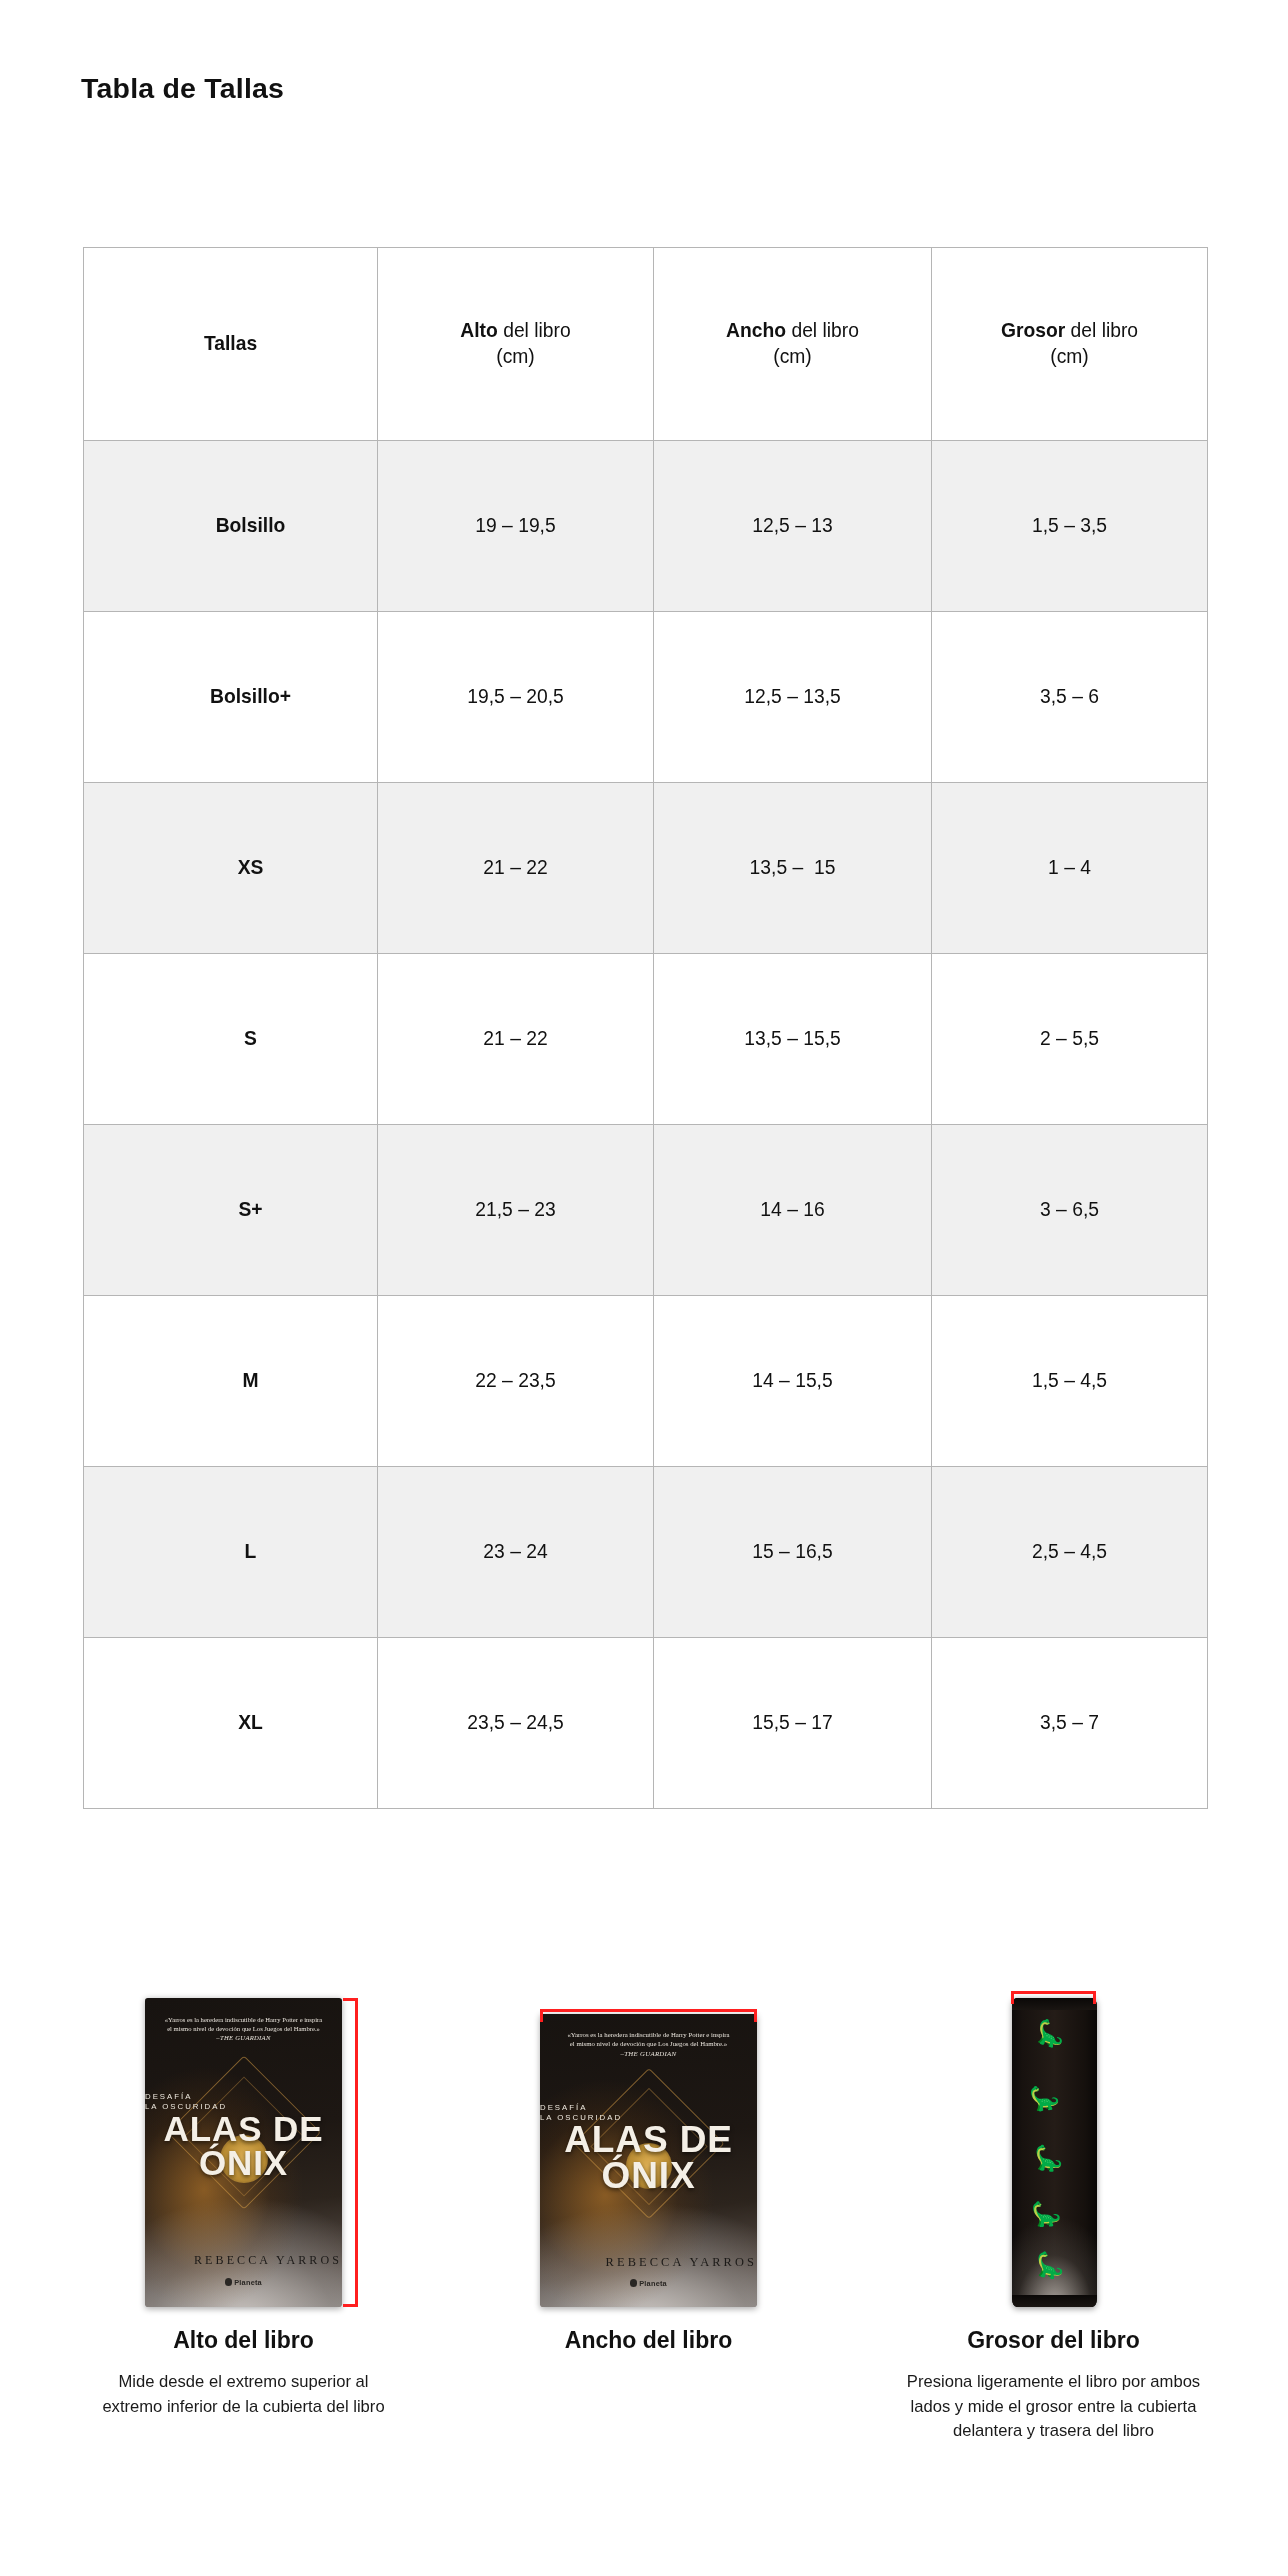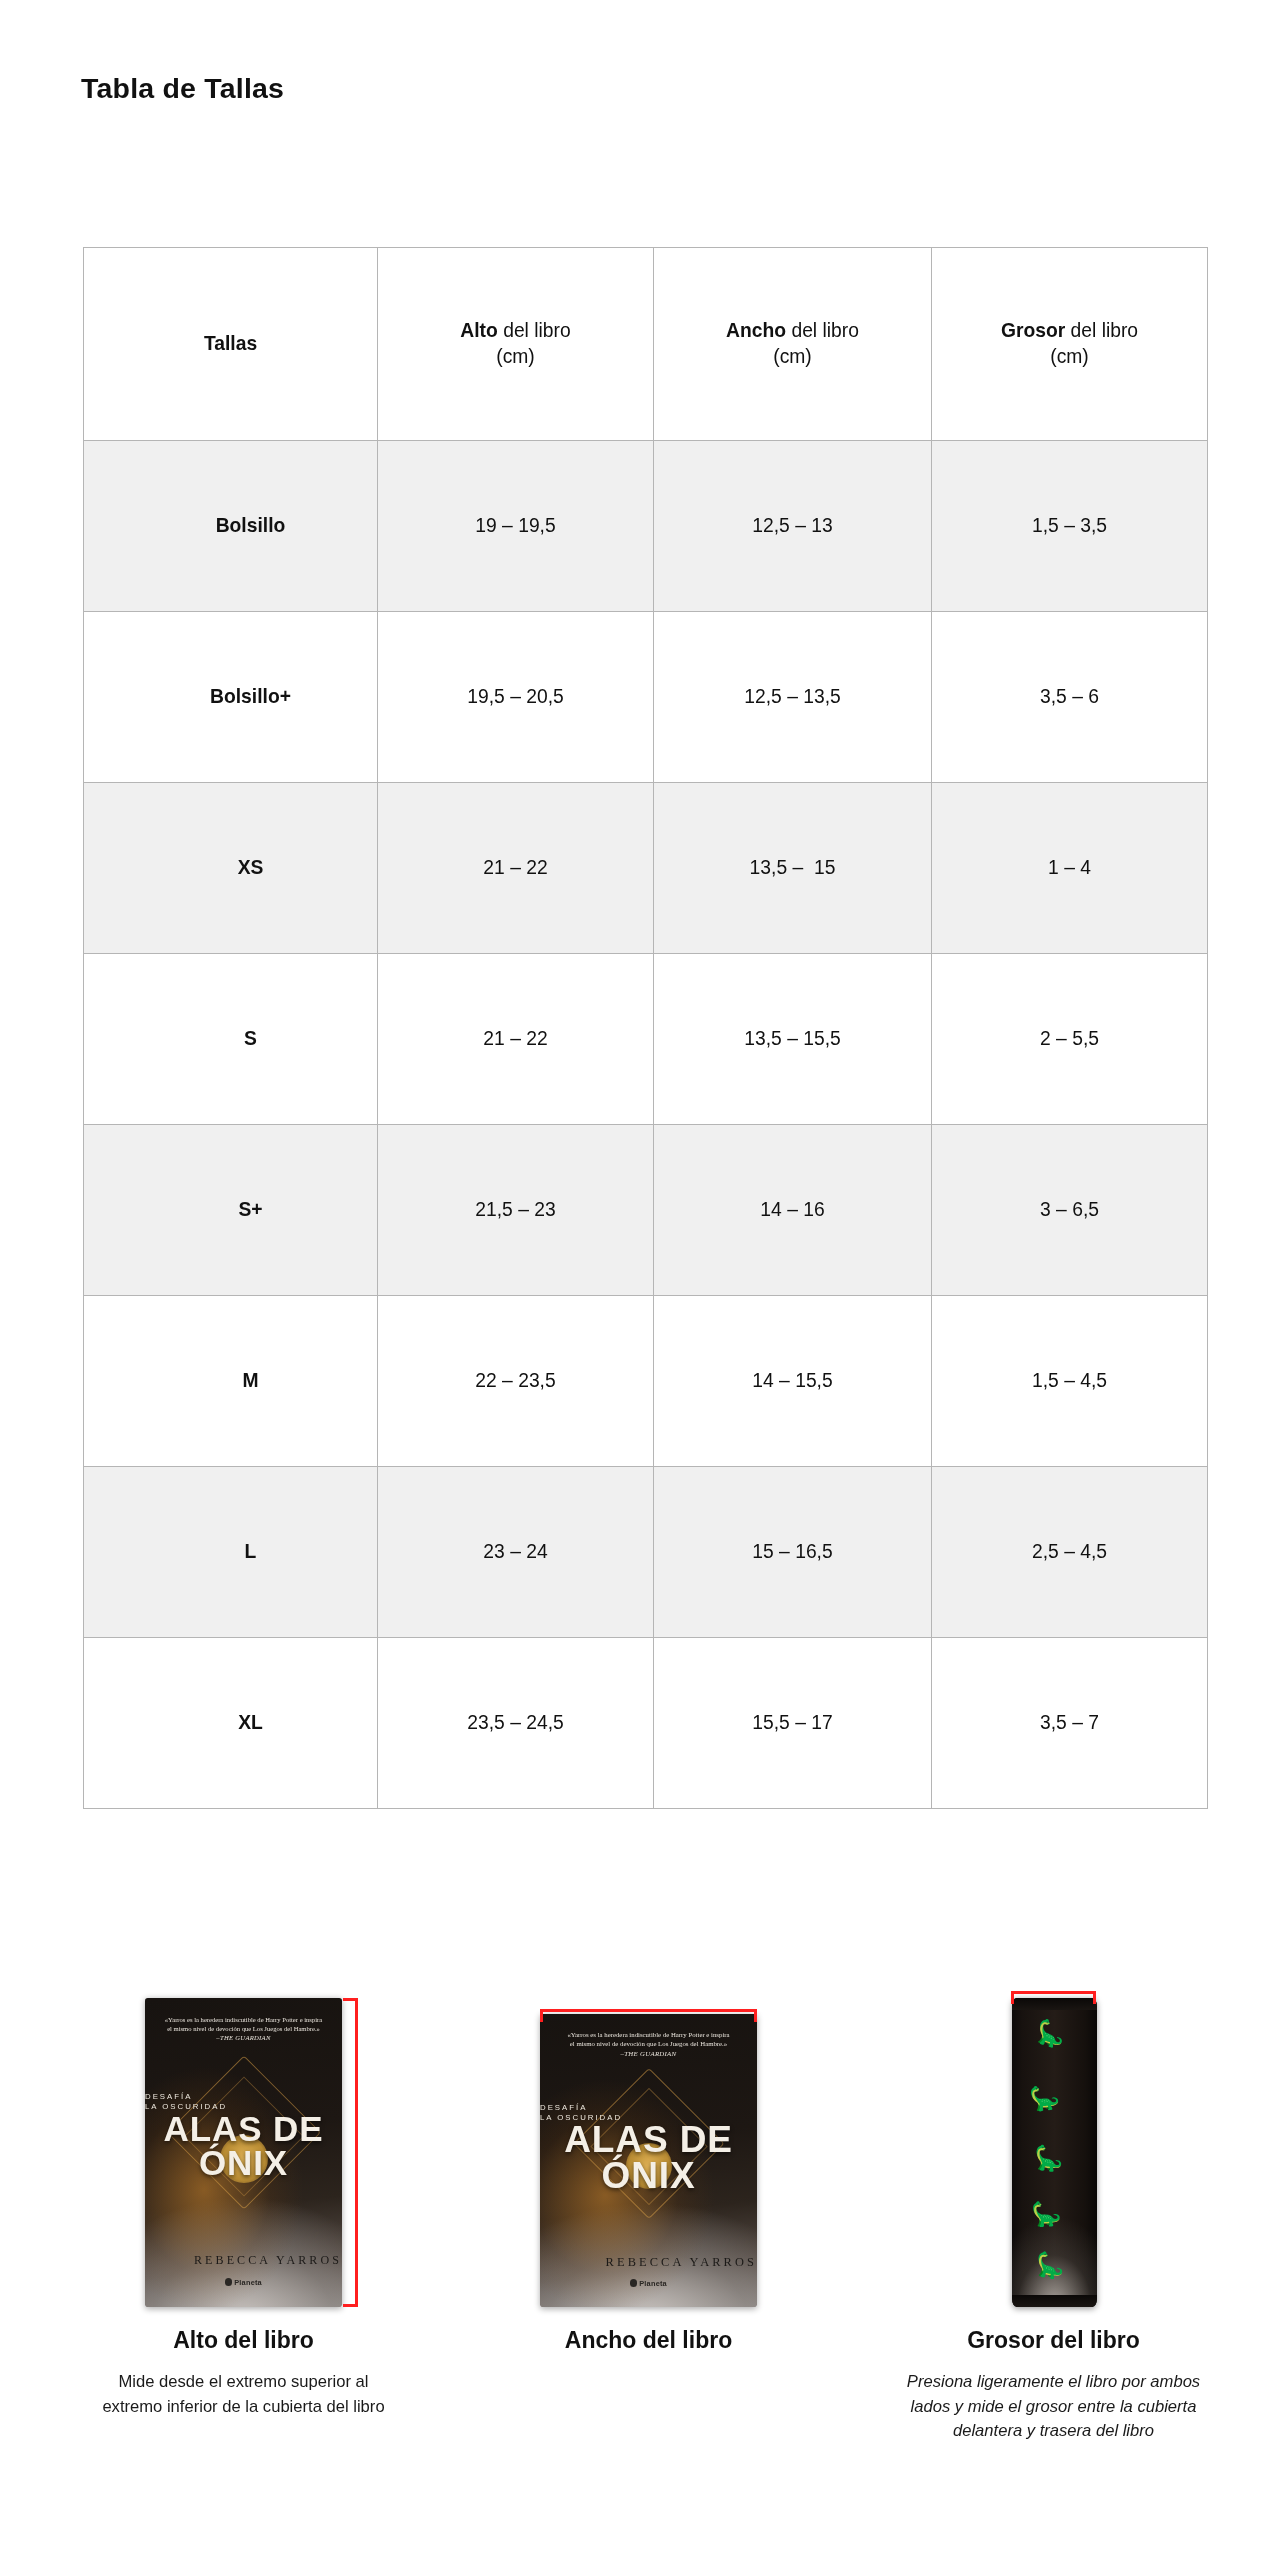--- a/index.html
+++ b/index.html
@@ -192,21 +192,21 @@
     color: #111111;
   }
   .cap-body {
     margin-top: 16px;
     font-size: 16.6px;
     line-height: 1.48;
     text-align: center;
     color: #1a1a1a;
     width: 304px;
   }
-  .panel:nth-child(3) .cap-body { width: 331px; font-style: italic; }
+  .panel:nth-child(3) .cap-body { width: 331px; }
 </style>
 </head>
 <body>
 
 <div class="page">
 
   <div class="page-title">Tabla de Tallas</div>
 
   <table class="size-table">
     <colgroup>

